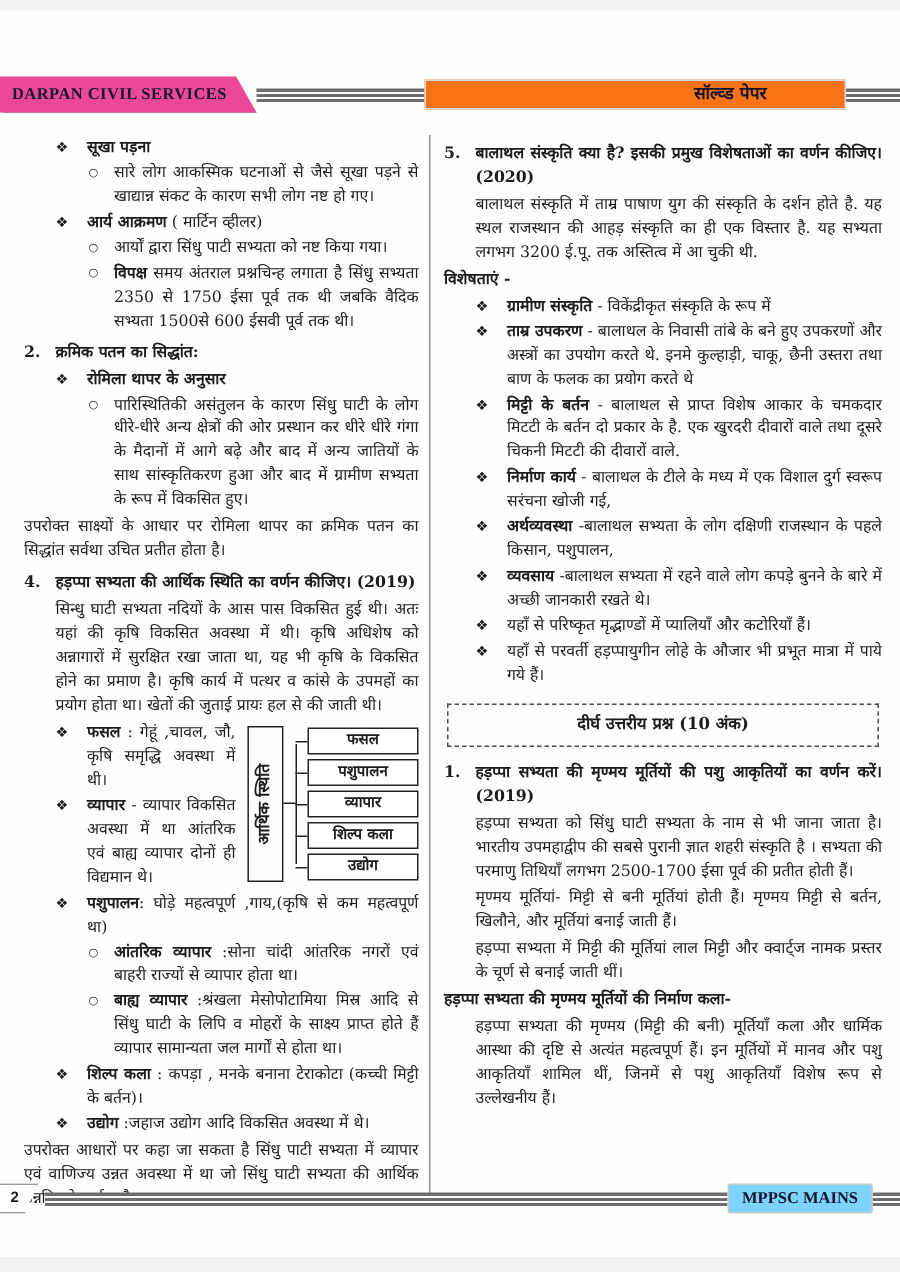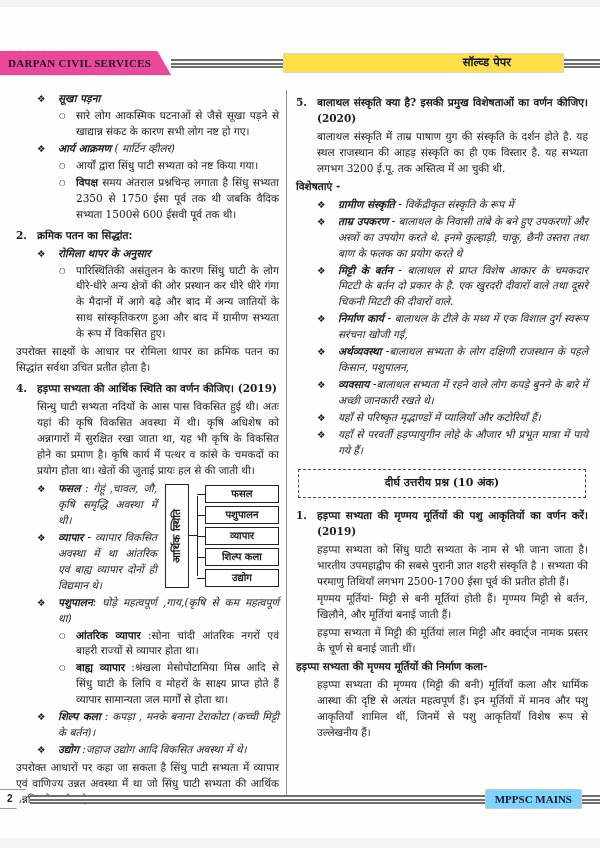--- a/index.html
+++ b/index.html
@@ -20,40 +20,40 @@
     padding:4px 20px 4px 8px; white-space:nowrap;
     clip-path:polygon(0 0, calc(100% - 14px) 0, 100% 100%, 0 100%);
     filter:drop-shadow(2px 1px 0 #9a9aa0);
   }
   .rule3 {
     height:9px;
     background:linear-gradient(to bottom,#6e6e6e 0 2px,#fdfdfd 2px 3.5px,#6e6e6e 3.5px 5.5px,#fdfdfd 5.5px 7px,#6e6e6e 7px 9px);
   }
   .h-lines { width:112px; }
   .h-bar {
-    flex:1; height:18px; background:#fde047; border:1px solid #d7d7dc;
+    flex:1; height:18px; background:#f97316; border:1px solid #d7d7dc;
     display:flex; align-items:center; justify-content:flex-end;
     padding-right:52px; font-weight:bold; font-size:11.5px; color:#14142a;
   }
   .h-lines-end { width:36px; }
 
   
   .content { position:absolute; top:90px; left:10px; right:10px; bottom:46px; display:flex; }
   .col-l { width:276px; padding:0 7px 0 6px; box-sizing:border-box; }
   .divider { width:1px; background:#8d8d8d; }
   .col-r { flex:1; padding:0 2px 0 9px; box-sizing:border-box; }
 
   .qh { display:flex; font-weight:bold; margin:5px 0 2px 0; }
   .qn { flex:0 0 21px; }
   .qt { flex:1; text-align:justify; }
   .para { text-align:justify; margin:2px 0; }
   .ind { margin-left:21px; }
   .bold { font-weight:bold; }
 
-  .hb { padding-left:42px; text-indent:-21px; text-align:justify; margin:1px 0;font-style:italic; }
+  .hb { padding-left:42px; text-indent:-21px; text-align:justify; margin:1px 0; }
   .hb .gi { display:inline-block; width:21px; text-indent:0; font-family:"DejaVu Sans",sans-serif; font-size:9.5px; }
   .hs { padding-left:60px; text-indent:-17px; text-align:justify; margin:1px 0; }
   .hs .gi { display:inline-block; width:17px; text-indent:0; font-size:7.5px; vertical-align:1px; }
 
   
   .diagram { float:right; width:114px; margin:3px 0 4px 8px; display:flex; align-items:center; }
   .dg-root {
     writing-mode:vertical-rl; transform:rotate(180deg);
     border:1.5px solid #222; font-weight:bold; font-size:10.5px;
     padding:2px 3px; height:98px; display:flex; align-items:center; justify-content:center;
@@ -138,21 +138,21 @@
           <span class="gi">○</span><span>पारिस्थितिकी असंतुलन के कारण सिंधु घाटी के लोग धीरे-धीरे अन्य क्षेत्रों की ओर प्रस्थान कर धीरे धीरे गंगा के मैदानों में आगे बढ़े और बाद में अन्य जातियों के साथ सांस्कृतिकरण हुआ और बाद में ग्रामीण सभ्यता के रूप में विकसित हुए।</span>
         </div>
         <div class="para">उपरोक्त साक्ष्यों के आधार पर रोमिला थापर का क्रमिक पतन का सिद्धांत सर्वथा उचित प्रतीत होता है।</div>
       </div>
 
       <div>
         <div class="qh">
           <span class="qn">4.</span>
           <span class="qt">हड़प्पा सभ्यता की आर्थिक स्थिति का वर्णन कीजिए। (2019)</span>
         </div>
-        <div class="para ind">सिन्धु घाटी सभ्यता नदियों के आस पास विकसित हुई थी। अतः यहां की कृषि विकसित अवस्था में थी। कृषि अधिशेष को अन्नागारों में सुरक्षित रखा जाता था, यह भी कृषि के विकसित होने का प्रमाण है। कृषि कार्य में पत्थर व कांसे के चमकदों का प्रयोग होता था। खेतों की जुताई प्रायः हल से की जाती थी।</div>
+        <div class="para ind">सिन्धु घाटी सभ्यता नदियों के आस पास विकसित हुई थी। अतः यहां की कृषि विकसित अवस्था में थी। कृषि अधिशेष को अन्नागारों में सुरक्षित रखा जाता था, यह भी कृषि के विकसित होने का प्रमाण है। कृषि कार्य में पत्थर व कांसे के उपमहों का प्रयोग होता था। खेतों की जुताई प्रायः हल से की जाती थी।</div>
 
         <div class="diagram">
           <div class="dg-root">आर्थिक स्थिति</div>
           <div class="dg-conn"></div>
           <div class="dg-branches">
             <div class="dg-branch">
                 <div class="dg-box">फसल</div>
               </div>
             <div class="dg-branch">
                 <div class="dg-box">पशुपालन</div>

